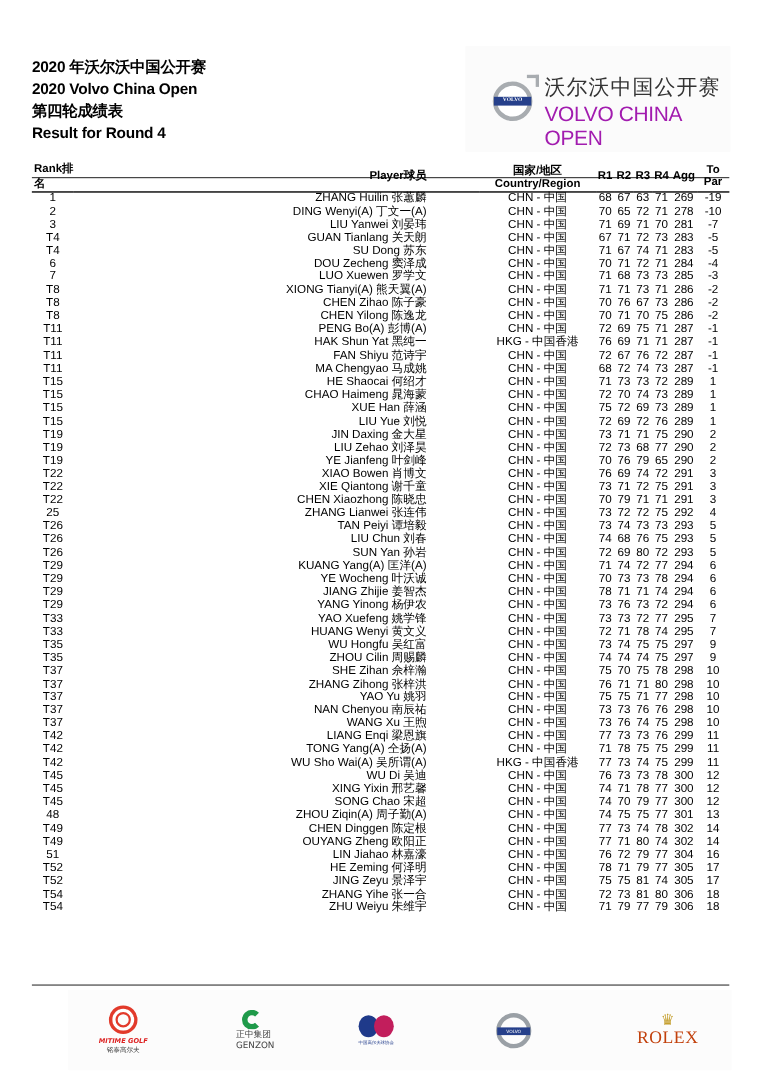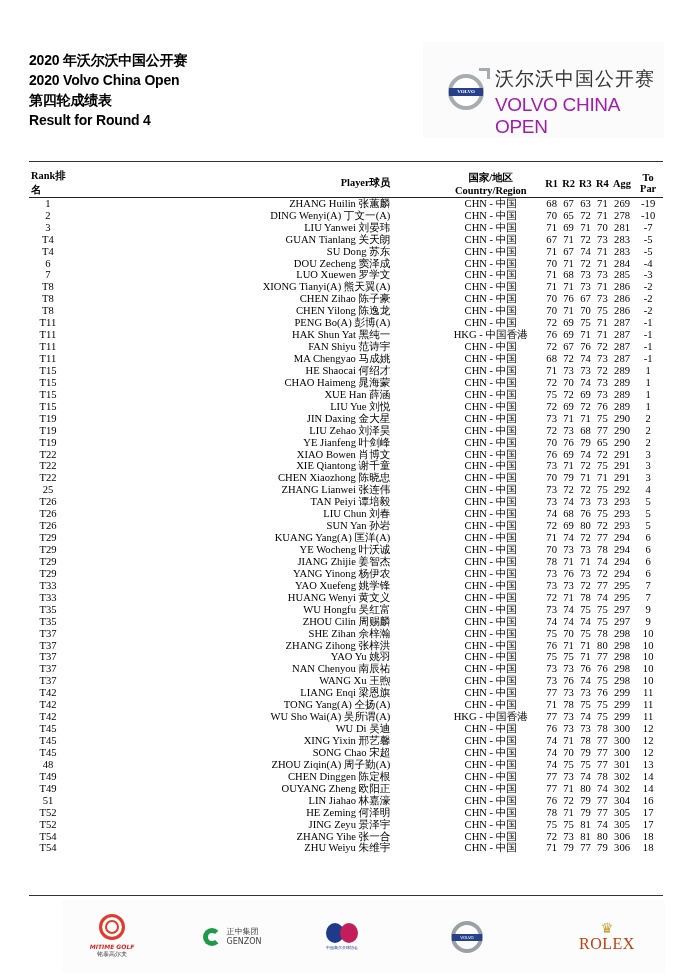--- a/index.html
+++ b/index.html
@@ -17,43 +17,43 @@
                       background: #26408b; color: #fff; font-size: 5px; line-height: 8px; text-align: center;
                       font-family: "Liberation Serif", serif; font-weight: bold; }
   .logo-cn { position: absolute; left: 72px; top: 24px; font-size: 19px; color: #333; letter-spacing: 1px;
              font-family: "DejaVu Sans", sans-serif; text-align: center; }
   .logo-en { position: absolute; left: 72px; top: 52px; font-size: 19px; color: #a21caf;
              font-family: "Liberation Sans", sans-serif; letter-spacing: -0.3px; }
 
   .rule-top { position: absolute; left: 29px; top: 161px; width: 634px; height: 1px; background: #333; }
   .rule-bottom { position: absolute; left: 29px; top: 895px; width: 634px; height: 1px; background: #333; }
 
-  table.results { position: absolute; left: 29px; top: 169px; width: 634px; border-collapse: collapse;
-                  font-family: Liberation Serif, serif; font-size: 10.6px; }
+  table.results { position: absolute; left: 29px; top: 146px; width: 634px; border-collapse: collapse;
+                  font-family: Liberation Sans, sans-serif; font-size: 10.6px; }
   table.results th { font-weight: bold; font-size: 10.4px; height: 15px; padding: 0; border-bottom: 1px solid #222; }
   table.results td { height: 11.2px; line-height: 11.2px; padding: 0; white-space: nowrap; }
   table.results tr.data-row { height: 11.95px; }
   .c-rank { width: 50px; text-align: center; }
   .c-rank-h { text-align: left; padding-left: 2px !important; }
   .c-player { width: 260px; text-align: right; padding-right: 48px !important; }
   .c-player-h { text-align: right; padding-left: 190px !important; }
   .c-country { width: 142px; text-align: center; }
   .c-r { width: 22px; text-align: center; }
   .c-agg { width: 28px; text-align: center; }
   .c-par { width: 46px; text-align: center; }
 
   .sponsor-box { position: absolute; left: 62px; top: 900px; width: 603px; height: 73px; background: #fcfcfc; }
   .sponsor { position: absolute; top: 0; height: 73px; display: flex; flex-direction: column;
              align-items: center; justify-content: center; }
   .mitime { left: 5px; width: 90px; }
   .mitime .swirl { width: 20px; height: 20px; border: 3px solid #e23a2b; border-radius: 50%;
                    box-shadow: inset 0 0 0 3px #fff, inset 0 0 0 5px #e23a2b; }
   .mitime .t1 { font-size: 6px; font-weight: bold; font-style: italic; color: #d22; margin-top: 3px; }
   .mitime .t2 { font-size: 6px; color: #333; }
-  .genzon { left: 120px; width: 100px; flex-direction: row; }
+  .genzon { left: 120px; width: 100px; flex-direction: column; }
   .genzon .g { width: 18px; height: 18px; border-radius: 50%; border: 5px solid #1f9a4a;
                border-right-color: transparent; box-sizing: border-box; margin-right: 6px; }
   .genzon .txt { display: flex; flex-direction: column; font-size: 8px; color: #444; line-height: 10px; }
   .cga { left: 250px; width: 60px; }
   .cga .balls { display: flex; }
   .cga .b1 { width: 18px; height: 20px; border-radius: 50%; background: #1f3a8a; }
   .cga .b2 { width: 18px; height: 20px; border-radius: 50%; background: #c21e5c; margin-left: -4px; }
   .cga .t { font-size: 4px; color: #1f3a8a; margin-top: 2px; }
   .volvo2 { left: 375px; width: 60px; }
   .volvo2 .ring { position: relative; width: 24px; height: 24px; border: 4px solid #9aa0a6; border-radius: 50%; }

